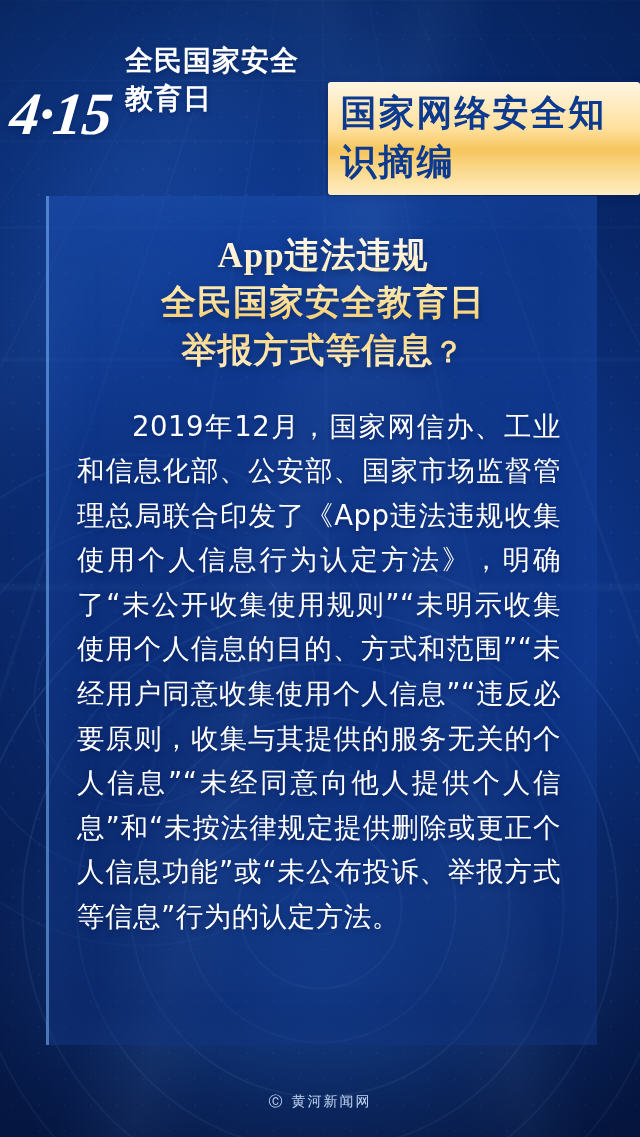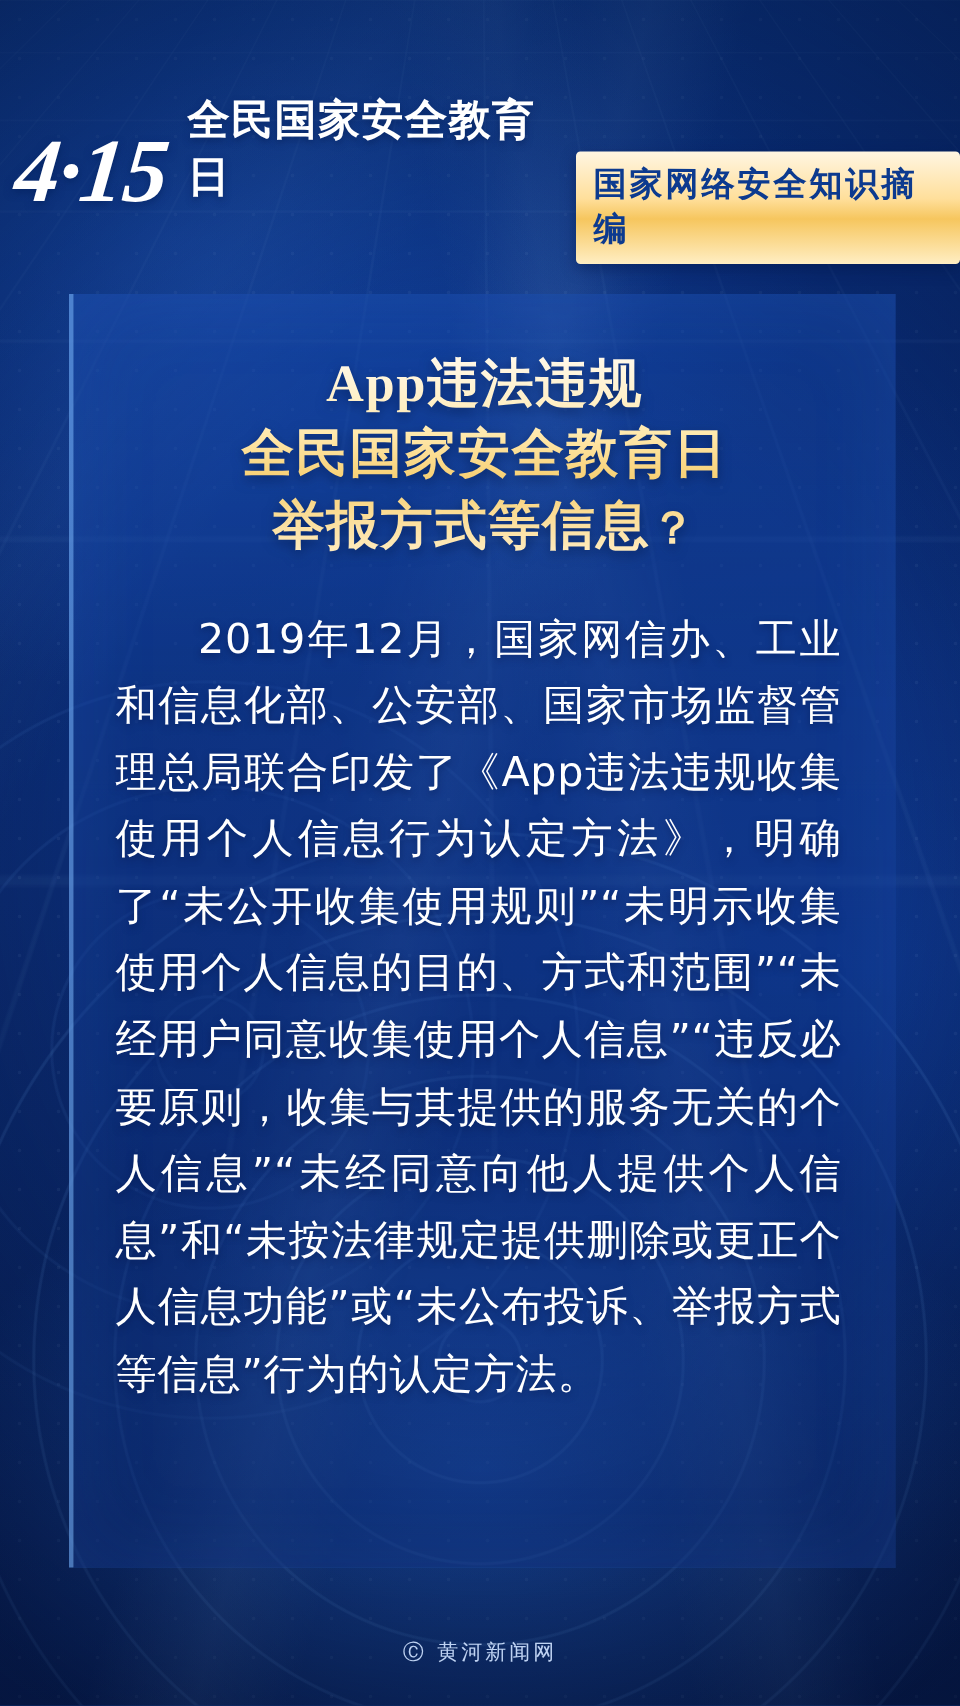--- a/index.html
+++ b/index.html
@@ -133,21 +133,21 @@
     letter-spacing: 1px;
     color: #ffffff;
     text-shadow: 0 2px 5px rgba(0,25,80,0.55);
   }
   .header-line2 {
     display: inline-block;
     background: linear-gradient(180deg, #fff6e2 0%, #ffdf9b 42%, #f6c65e 60%, #ffeec3 100%);
     color: #0c3a8f;
     font-family: Liberation Serif, serif;
     font-weight: bold;
-    font-size: 22px;
+    font-size: 36px;
     letter-spacing: 2px;
     padding: 7px 12px 8px;
     border-radius: 3px;
     box-shadow: 0 3px 10px rgba(0,20,70,0.45);
     text-shadow: none;
     margin-top: 40px;
   }
 
   
   .panel {

